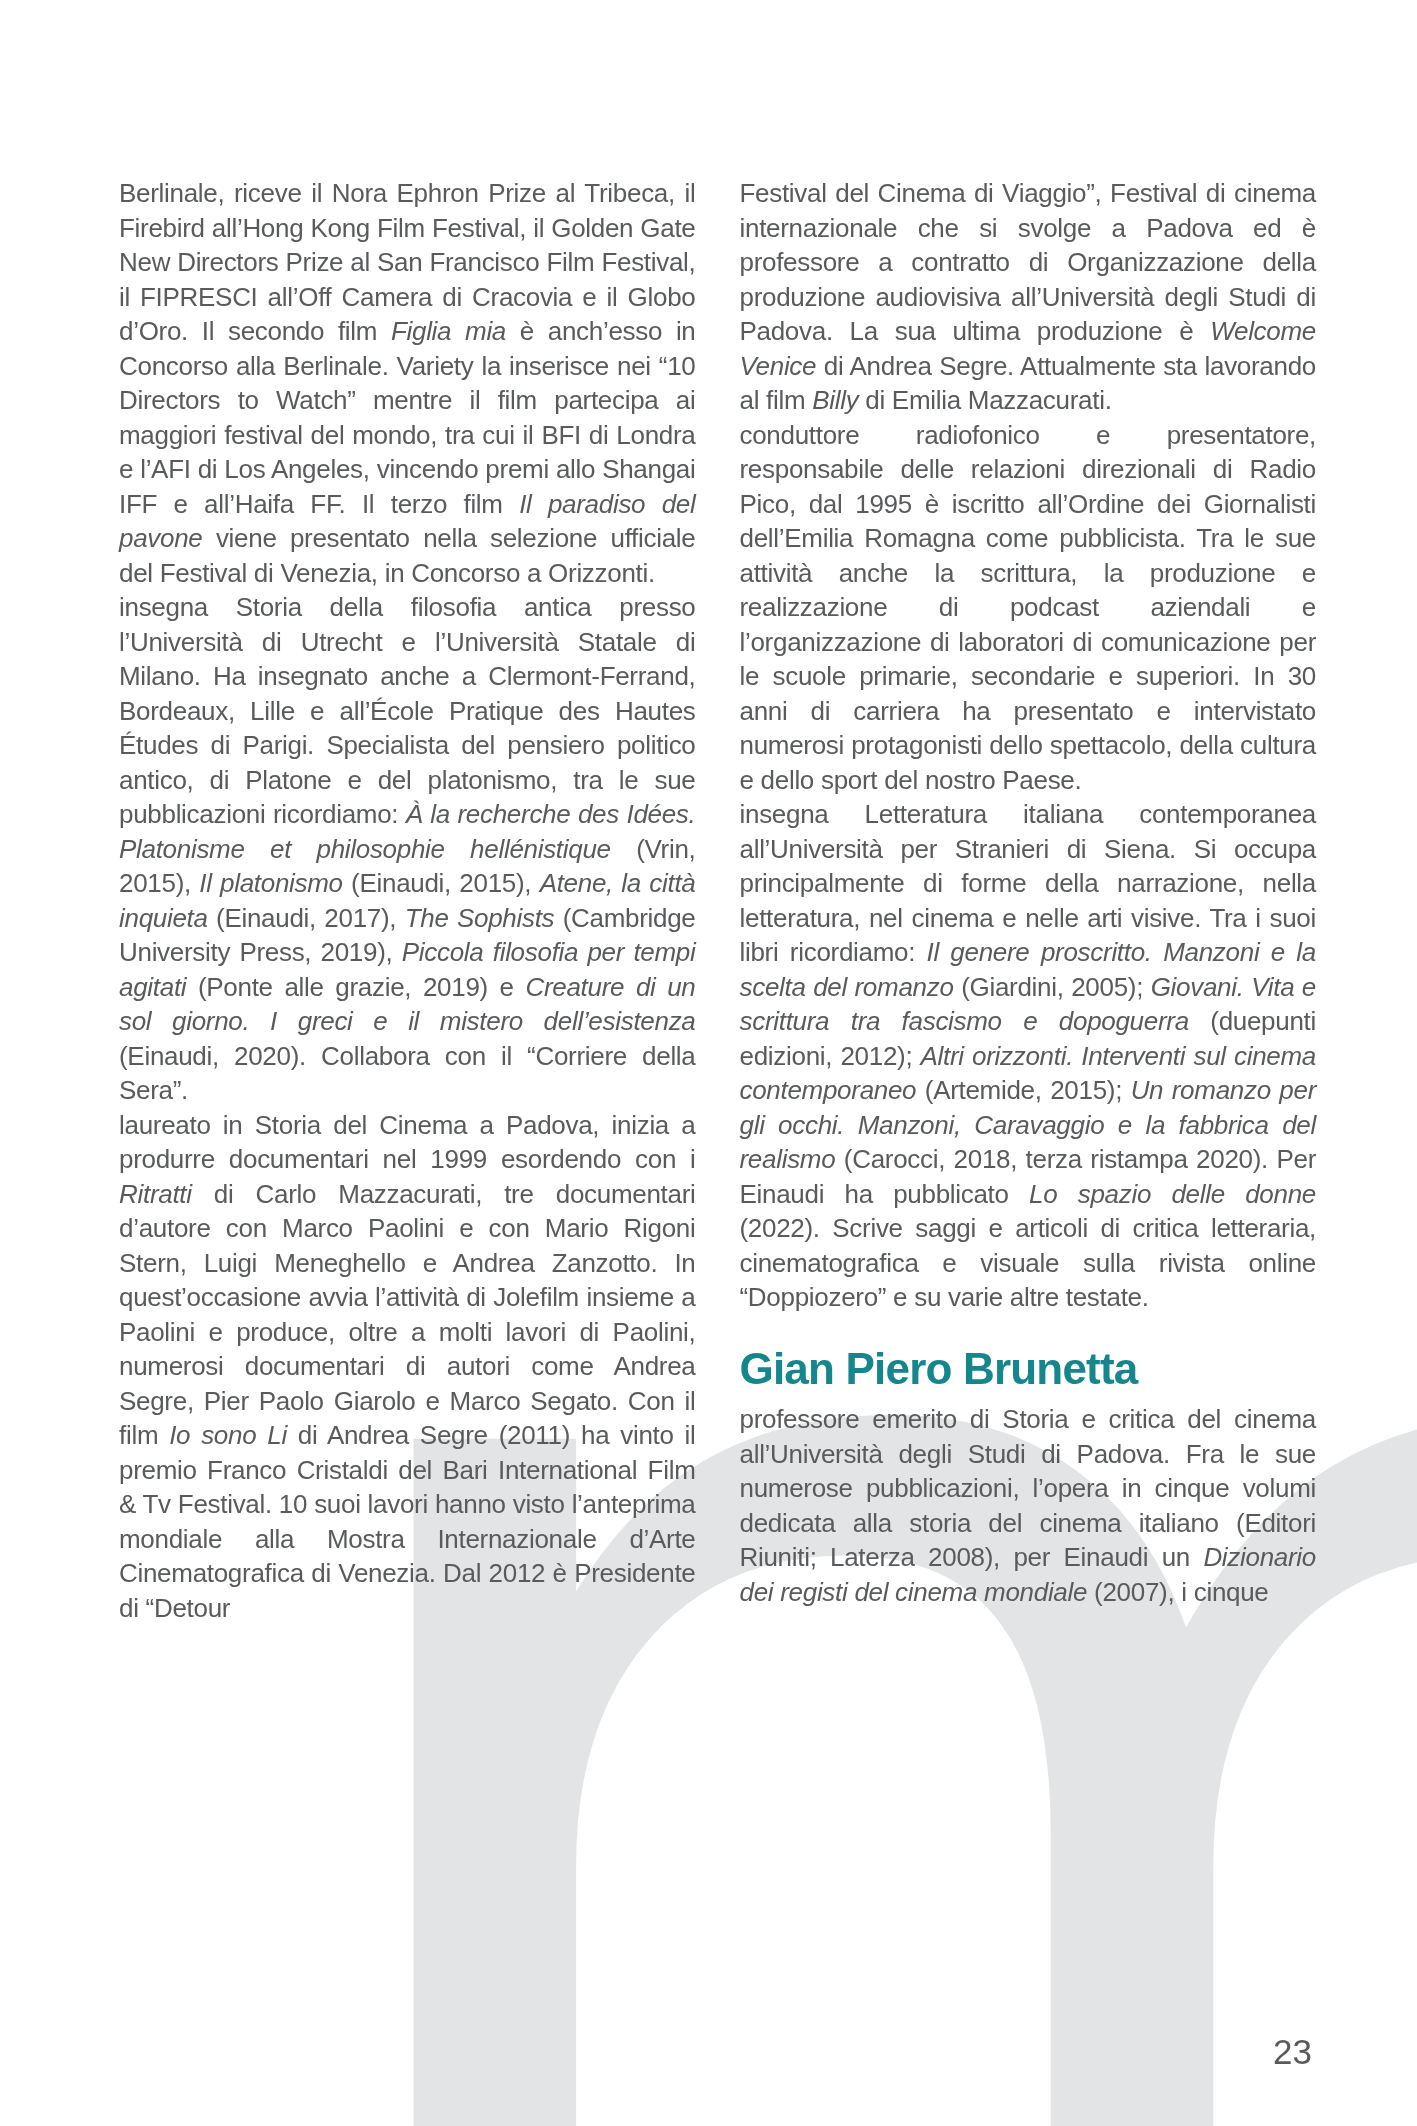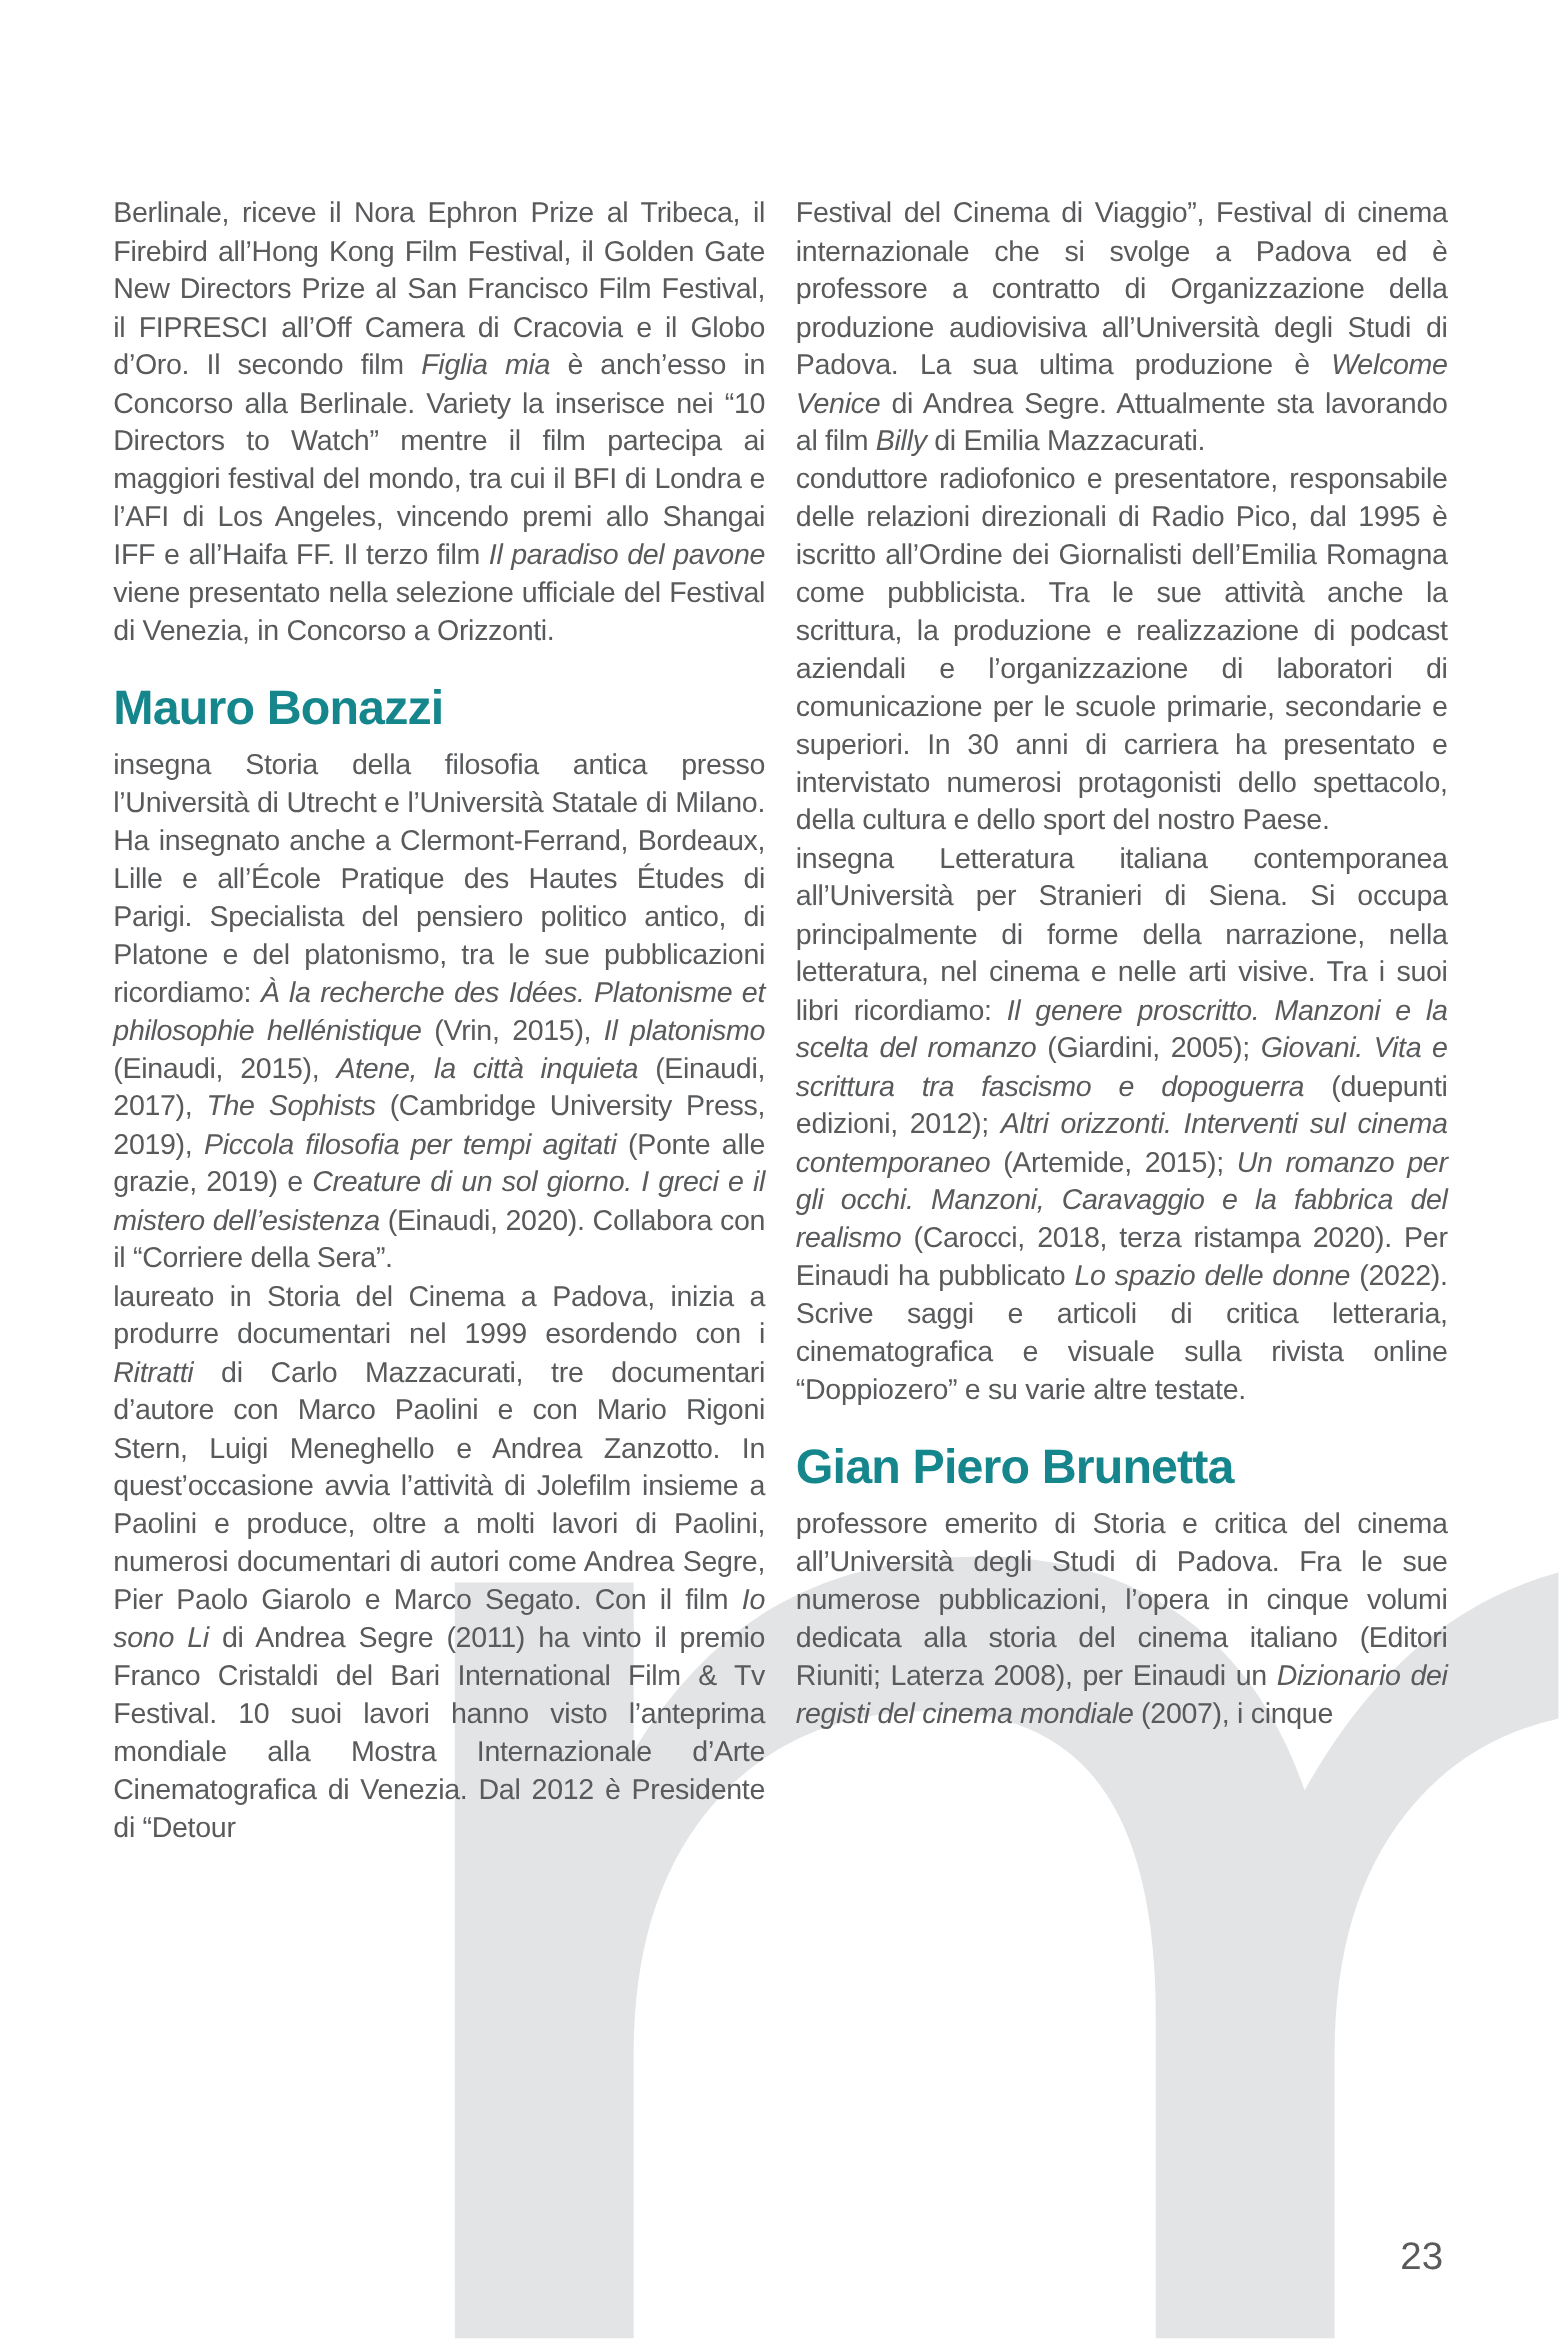--- a/index.html
+++ b/index.html
@@ -33,20 +33,21 @@
     display: flex;
     gap: 28px;
   }
   .col {
     width: 593px;
     color: var(--text, #595a5c);
     font-size: 26px;
     line-height: 34.5px;
     letter-spacing: -0.3px;
     text-align: justify;
+    margin-left: 16px;
   }
   .col p { margin: 0 0 0 0; }
   .col h2 {
     color: var(--accent, #16868d);
     font-size: 44px;
     line-height: 1.08;
     font-weight: 700;
     letter-spacing: -0.8px;
     margin: 30px 0 10px 0;
     text-align: left;
@@ -66,21 +67,20 @@
 <body>
 
 <div class="page">
 
   <div class="watermark">m</div>
 
   <div class="columns">
 
     <div class="col">
       <p><span>Berlinale, riceve il Nora Ephron Prize al Tribeca, il Firebird all’Hong Kong Film Festival, il Golden Gate New Directors Prize al San Francisco Film Festival, il FIPRESCI all’Off Camera di Cracovia e il Globo d’Oro. Il secondo film </span><span class="ital">Figlia mia</span><span> è anch’esso in Concorso alla Berlinale. Variety la inserisce nei “10 Directors to Watch” mentre il film partecipa ai maggiori festival del mondo, tra cui il BFI di Londra e l’AFI di Los Angeles, vincendo premi allo Shangai IFF e all’Haifa FF. Il terzo film </span><span class="ital">Il paradiso del pavone</span><span> viene presentato nella selezione ufficiale del Festival di Venezia, in Concorso a Orizzonti.</span></p>
-      <h2>Mauro Bonazzi</h2>
       <p><span>insegna Storia della filosofia antica presso l’Università di Utrecht e l’Università Statale di Milano. Ha insegnato anche a Clermont-Ferrand, Bordeaux, Lille e all’École Pratique des Hautes Études di Parigi. Specialista del pensiero politico antico, di Platone e del platonismo, tra le sue pubblicazioni ricordiamo: </span><span class="ital">À la recherche des Idées. Platonisme et philosophie hellénistique</span><span> (Vrin, 2015), </span><span class="ital">Il platonismo</span><span> (Einaudi, 2015), </span><span class="ital">Atene, la città inquieta</span><span> (Einaudi, 2017), </span><span class="ital">The Sophists</span><span> (Cambridge University Press, 2019), </span><span class="ital">Piccola filosofia per tempi agitati</span><span> (Ponte alle grazie, 2019) e </span><span class="ital">Creature di un sol giorno. I greci e il mistero dell’esistenza</span><span> (Einaudi, 2020). Collabora con il “Corriere della Sera”.</span></p>
       <p><span>laureato in Storia del Cinema a Padova, inizia a produrre documentari nel 1999 esordendo con i </span><span class="ital">Ritratti</span><span> di Carlo Mazzacurati, tre documentari d’autore con Marco Paolini e con Mario Rigoni Stern, Luigi Meneghello e Andrea Zanzotto. In quest’occasione avvia l’attività di Jolefilm insieme a Paolini e produce, oltre a molti lavori di Paolini, numerosi documentari di autori come Andrea Segre, Pier Paolo Giarolo e Marco Segato. Con il film </span><span class="ital">Io sono Li</span><span> di Andrea Segre (2011) ha vinto il premio Franco Cristaldi del Bari International Film &amp; Tv Festival. 10 suoi lavori hanno visto l’anteprima mondiale alla Mostra Internazionale d’Arte Cinematografica di Venezia. Dal 2012 è Presidente di “Detour</span></p>
     </div>
 
     <div class="col">
       <p><span>Festival del Cinema di Viaggio”, Festival di cinema internazionale che si svolge a Padova ed è professore a contratto di Organizzazione della produzione audiovisiva all’Università degli Studi di Padova. La sua ultima produzione è </span><span class="ital">Welcome Venice</span><span> di Andrea Segre. Attualmente sta lavorando al film </span><span class="ital">Billy</span><span> di Emilia Mazzacurati.</span></p>
       <p><span>conduttore radiofonico e presentatore, responsabile delle relazioni direzionali di Radio Pico, dal 1995 è iscritto all’Ordine dei Giornalisti dell’Emilia Romagna come pubblicista. Tra le sue attività anche la scrittura, la produzione e realizzazione di podcast aziendali e l’organizzazione di laboratori di comunicazione per le scuole primarie, secondarie e superiori. In 30 anni di carriera ha presentato e intervistato numerosi protagonisti dello spettacolo, della cultura e dello sport del nostro Paese.</span></p>
       <p><span>insegna Letteratura italiana contemporanea all’Università per Stranieri di Siena. Si occupa principalmente di forme della narrazione, nella letteratura, nel cinema e nelle arti visive. Tra i suoi libri ricordiamo: </span><span class="ital">Il genere proscritto. Manzoni e la scelta del romanzo</span><span> (Giardini, 2005); </span><span class="ital">Giovani. Vita e scrittura tra fascismo e dopoguerra</span><span> (duepunti edizioni, 2012); </span><span class="ital">Altri orizzonti. Interventi sul cinema contemporaneo</span><span> (Artemide, 2015); </span><span class="ital">Un romanzo per gli occhi. Manzoni, Caravaggio e la fabbrica del realismo</span><span> (Carocci, 2018, terza ristampa 2020). Per Einaudi ha pubblicato </span><span class="ital">Lo spazio delle donne</span><span> (2022). Scrive saggi e articoli di critica letteraria, cinematografica e visuale sulla rivista online “Doppiozero” e su varie altre testate.</span></p>
       <h2>Gian Piero Brunetta</h2>
       <p><span>professore emerito di Storia e critica del cinema all’Università degli Studi di Padova. Fra le sue numerose pubblicazioni, l’opera in cinque volumi dedicata alla storia del cinema italiano (Editori Riuniti; Laterza 2008), per Einaudi un </span><span class="ital">Dizionario dei registi del cinema mondiale</span><span> (2007), i cinque</span></p>

